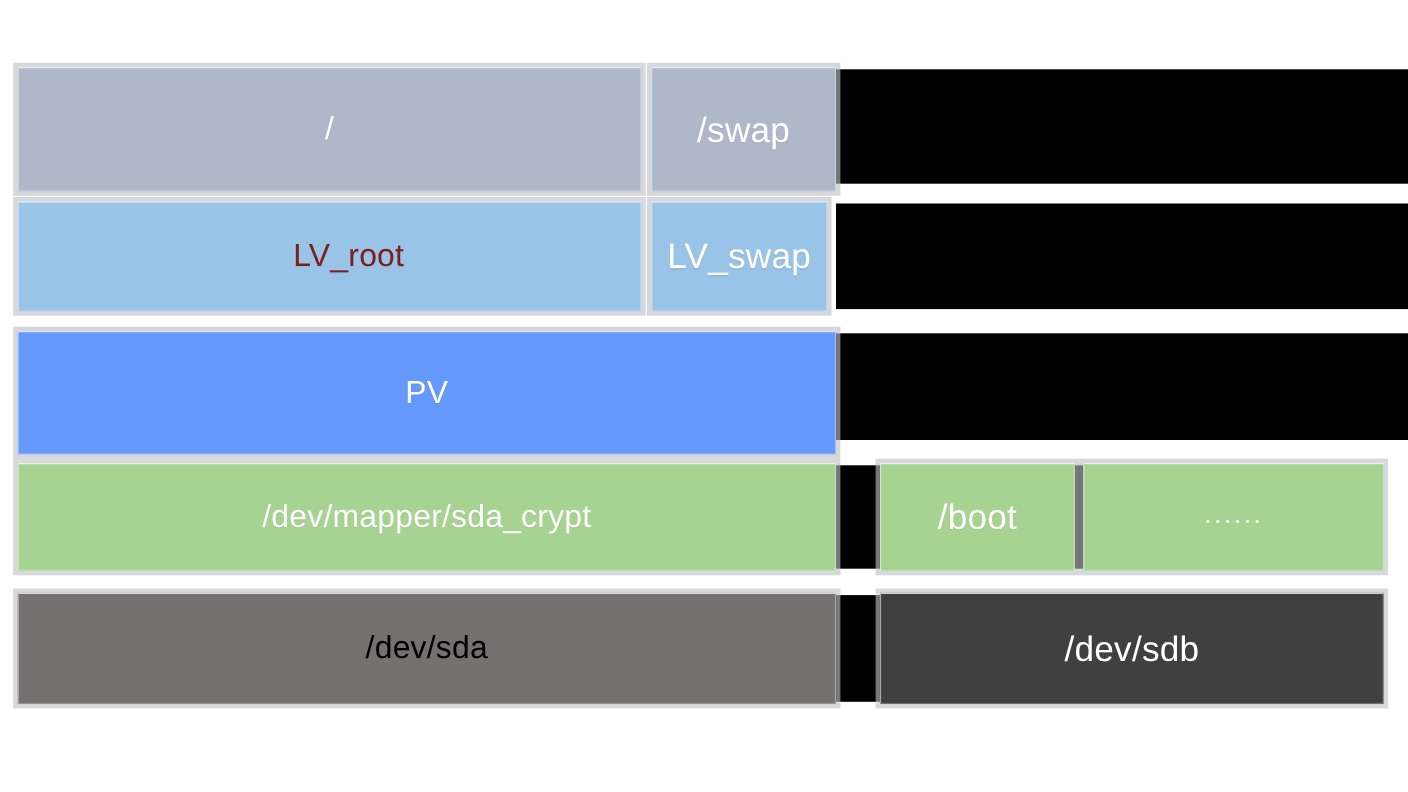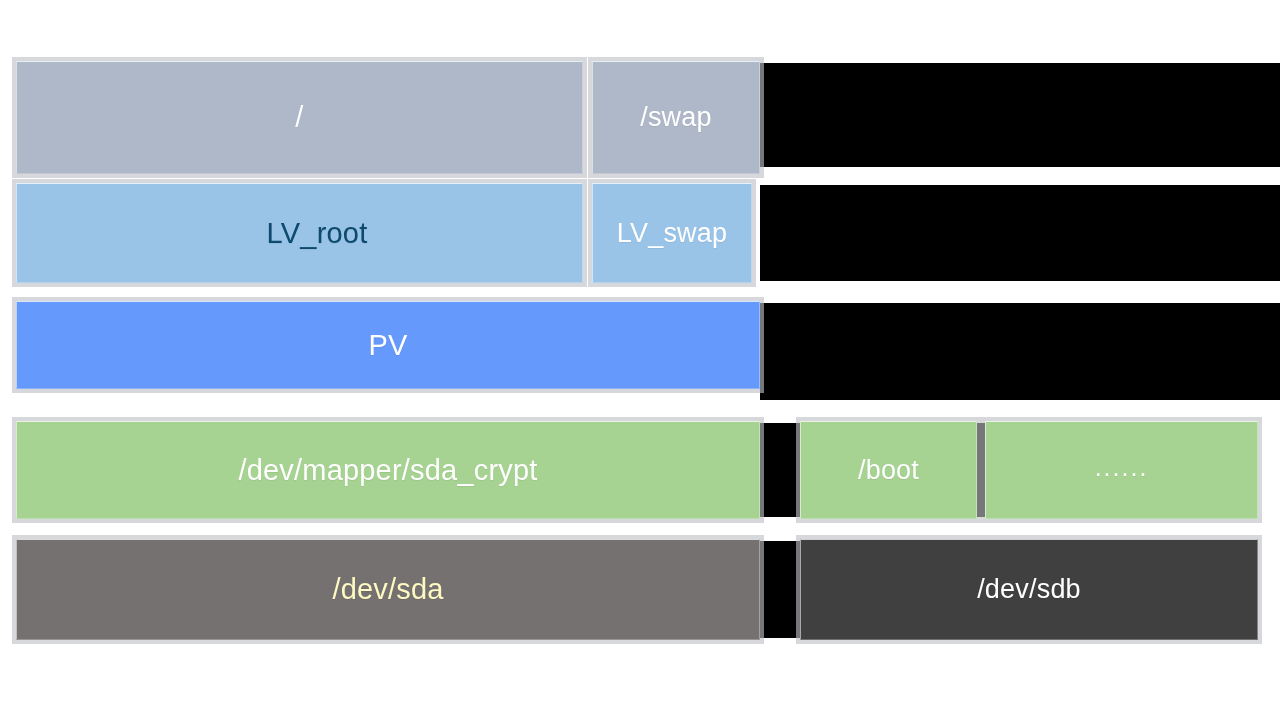--- a/index.html
+++ b/index.html
@@ -37,21 +37,21 @@
     border-left: 1px solid rgba(255,255,255,0.55);
     border-right: 1px solid rgba(255,255,255,0.35);
     border-bottom: 1px solid rgba(255,255,255,0.25);
     box-shadow: 0 0 0 4px rgba(190,192,198,0.62);
   }
   .box .lbl {
     display: block;
     line-height: 1;
     text-shadow: 0 1px 1px rgba(0,0,0,0.06);
   }
-  .f-md  { font-size: 27px; text-align: right; }
+  .f-md  { font-size: 32px; text-align: right; }
   .f-lg  { font-size: 29px; }
   .dots {
     font-size: 25px;
     letter-spacing: 2px;
     position: relative;
     top: -3px;
   }
 </style>
 </head>
 <body>
@@ -59,40 +59,40 @@
 <div id="stack" style="background: rgb(255, 255, 255);">
     <div class="blackfill" style="left: 760px; top: 63px; width: 520px; height: 104px; background: rgb(0, 0, 0);"></div>
     <div class="box" style="left: 16px; top: 61px; width: 567px; height: 113px; background: rgb(174, 184, 200);">
       <span class="lbl f-lg" style="color: rgb(255, 255, 255);">/</span>
     </div>
     <div class="box" style="left: 592px; top: 61px; width: 168px; height: 113px; background: rgb(174, 184, 200);">
       <span class="lbl f-md" style="color: rgb(255, 255, 255);">/swap</span>
     </div>
     <div class="blackfill" style="left: 760px; top: 185px; width: 520px; height: 96px; background: rgb(0, 0, 0);"></div>
     <div class="box" style="left: 16px; top: 183px; width: 567px; height: 100px; background: rgb(154, 195, 232);">
-      <span class="lbl f-lg" style="color: #0c4a6e; margin-left: 35px;">LV_root</span>
+      <span class="lbl f-lg" style="color: #7f1d1d; margin-left: 35px;">LV_root</span>
     </div>
     <div class="box" style="left: 592px; top: 183px; width: 160px; height: 100px; background: rgb(154, 195, 232);">
       <span class="lbl f-md" style="color: rgb(255, 255, 255);">LV_swap</span>
     </div>
     <div class="blackfill" style="left: 760px; top: 303px; width: 520px; height: 97px; background: rgb(0, 0, 0);"></div>
-    <div class="box" style="left: 16px; top: 301px; width: 744px; height: 88px; background: rgb(102, 153, 252);">
+    <div class="box" style="left: 16px; top: 301px; width: 744px; height: 112px; background: rgb(102, 153, 252);">
       <span class="lbl f-lg" style="color: rgb(255, 255, 255);">PV</span>
     </div>
     <div class="blackfill" style="left: 760px; top: 423px; width: 40px; height: 94px; background: rgb(0, 0, 0);"></div>
     <div class="blackfill" style="left: 977px; top: 423px; width: 8px; height: 94px; background: rgb(0, 0, 0);"></div>
     <div class="box" style="left: 800px; top: 421px; width: 177px; height: 98px; background: rgb(166, 210, 146);">
       <span class="lbl f-md" style="color: rgb(255, 255, 255);">/boot</span>
     </div>
     <div class="box" style="left: 16px; top: 421px; width: 744px; height: 98px; background: rgb(166, 210, 146);">
       <span class="lbl f-lg" style="color: rgb(255, 255, 255);">/dev/mapper/sda_crypt</span>
     </div>
     <div class="box" style="left: 985px; top: 421px; width: 273px; height: 98px; background: rgb(166, 210, 146);">
       <span class="lbl dots" style="color: rgb(255, 255, 255);">......</span>
     </div>
     <div class="blackfill" style="left: 760px; top: 541px; width: 40px; height: 97px; background: rgb(0, 0, 0);"></div>
     <div class="box" style="left: 16px; top: 539px; width: 744px; height: 101px; background: rgb(117, 113, 112);">
-      <span class="lbl f-lg" style="color: #fef9c3;">/dev/sda</span>
+      <span class="lbl f-lg" style="color: #000000;">/dev/sda</span>
     </div>
     <div class="box" style="left: 800px; top: 539px; width: 458px; height: 101px; background: #404040;">
       <span class="lbl f-md" style="color: rgb(255, 255, 255);">/dev/sdb</span>
     </div>
   </div>
 
 </body></html>

